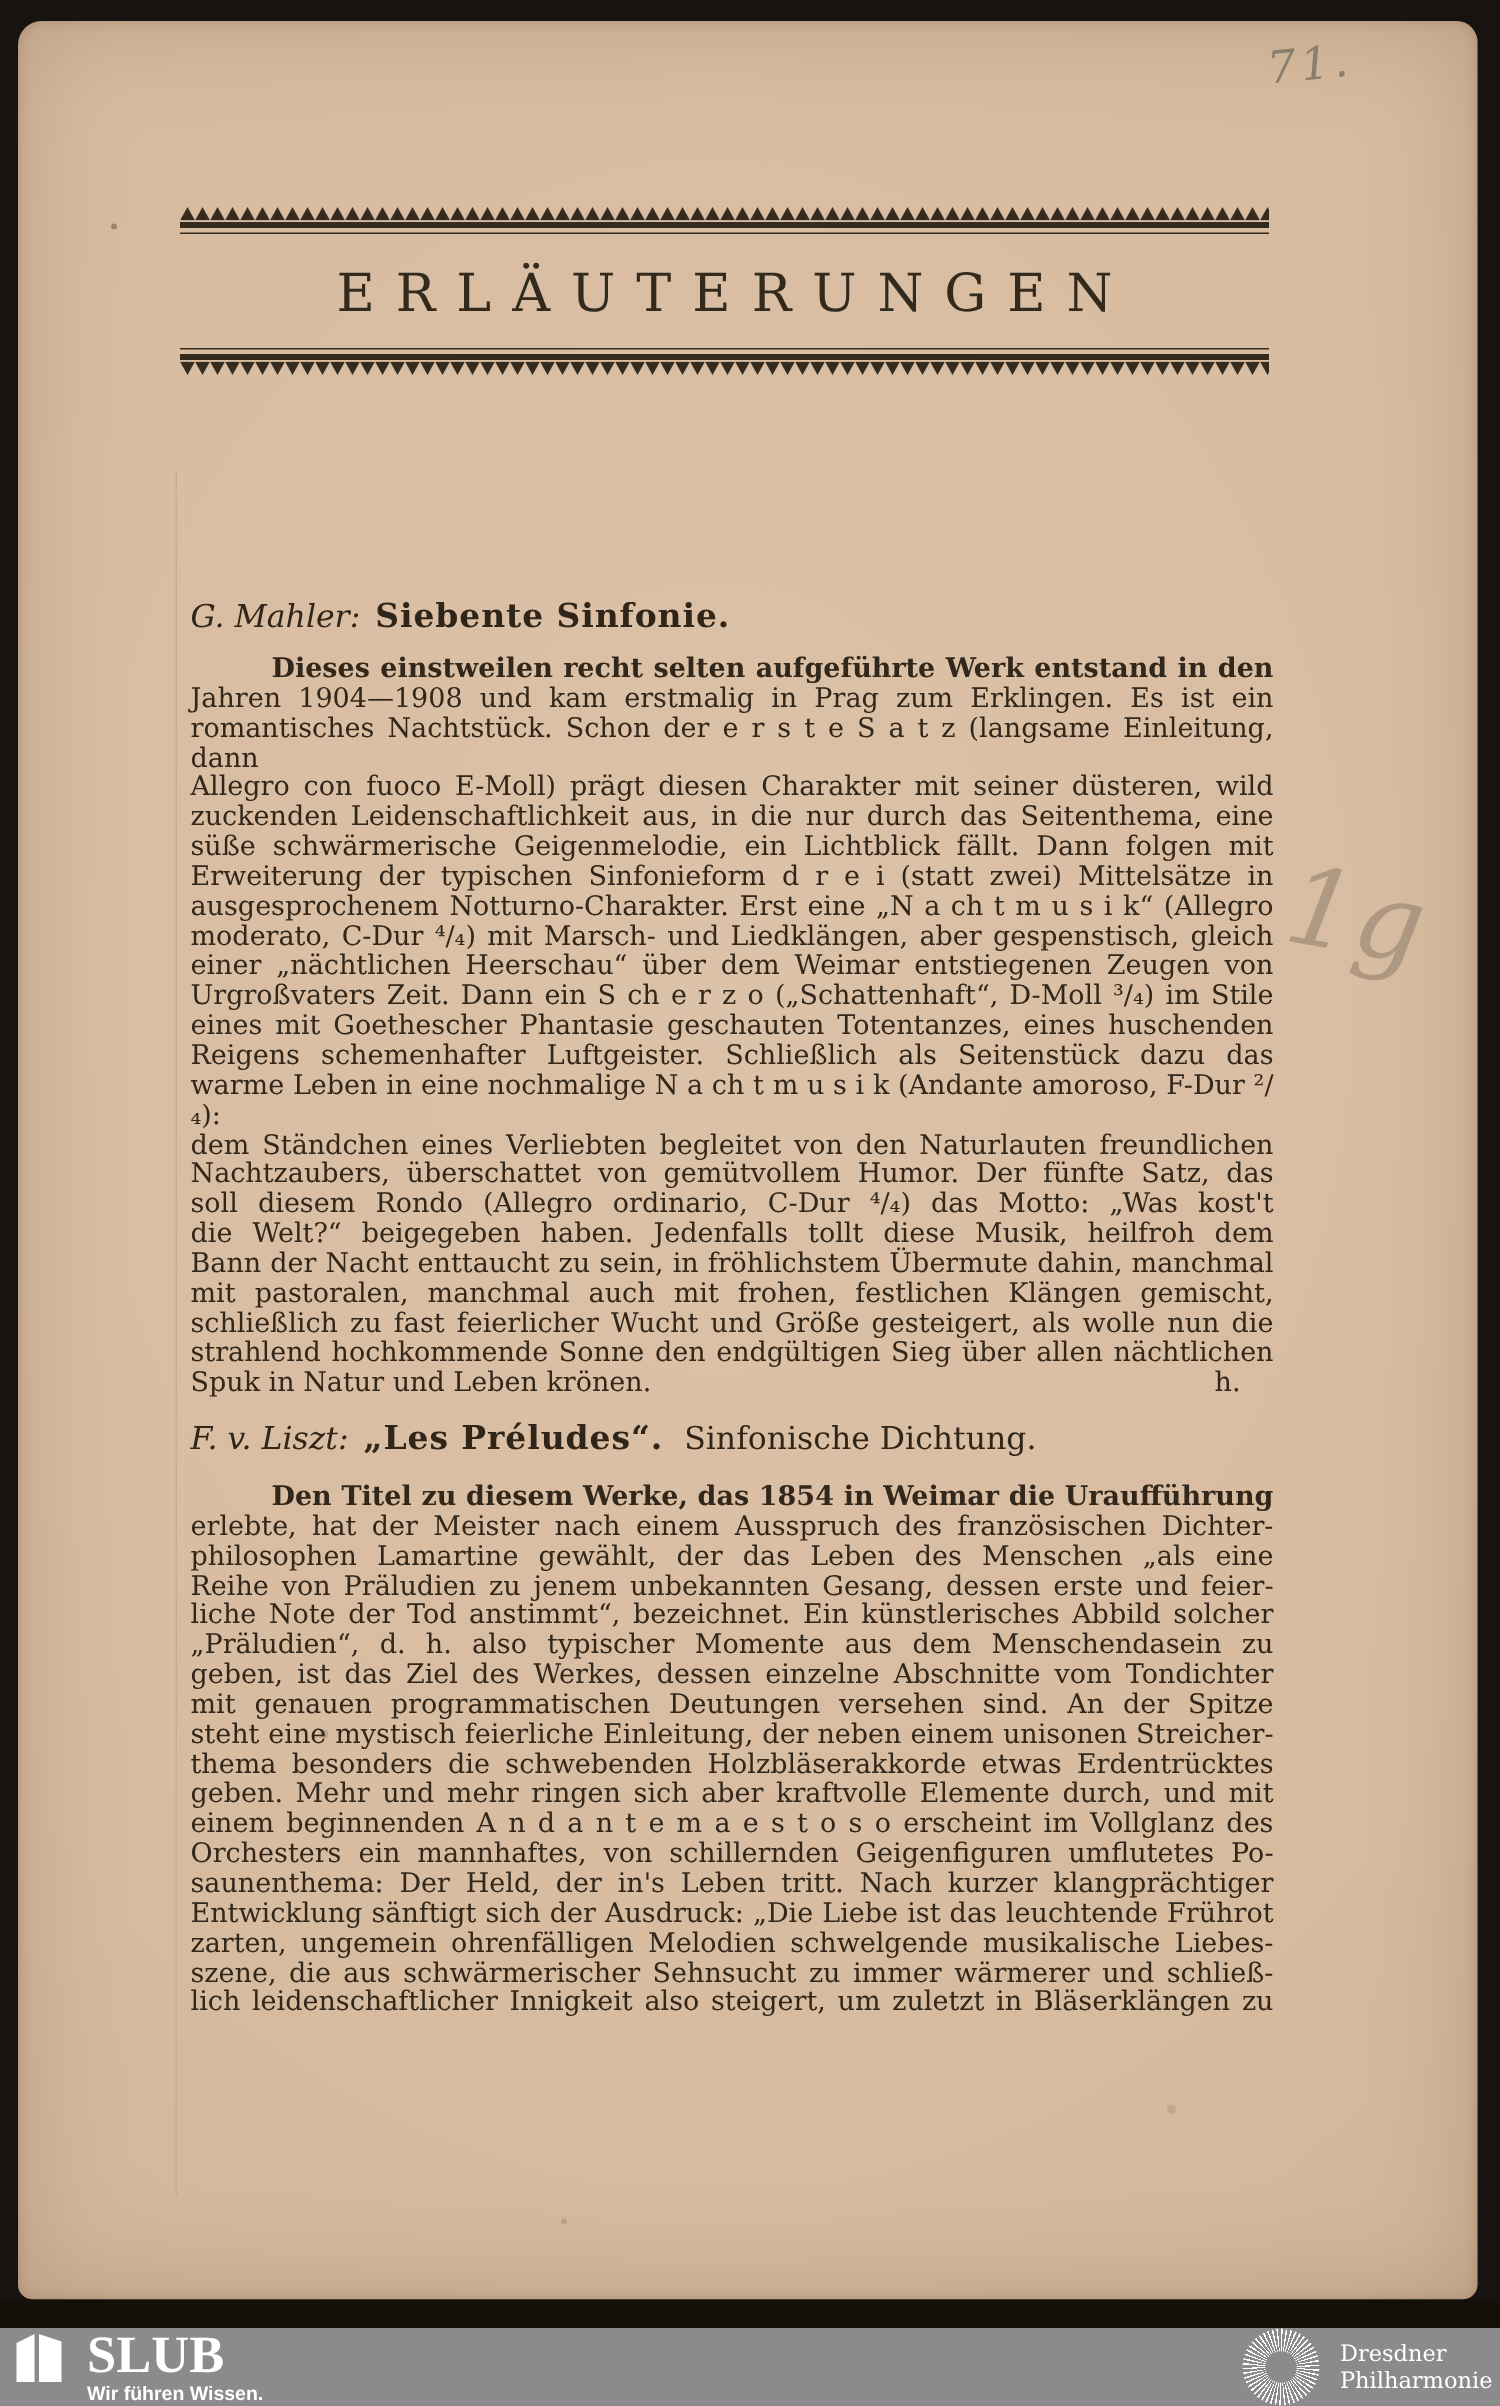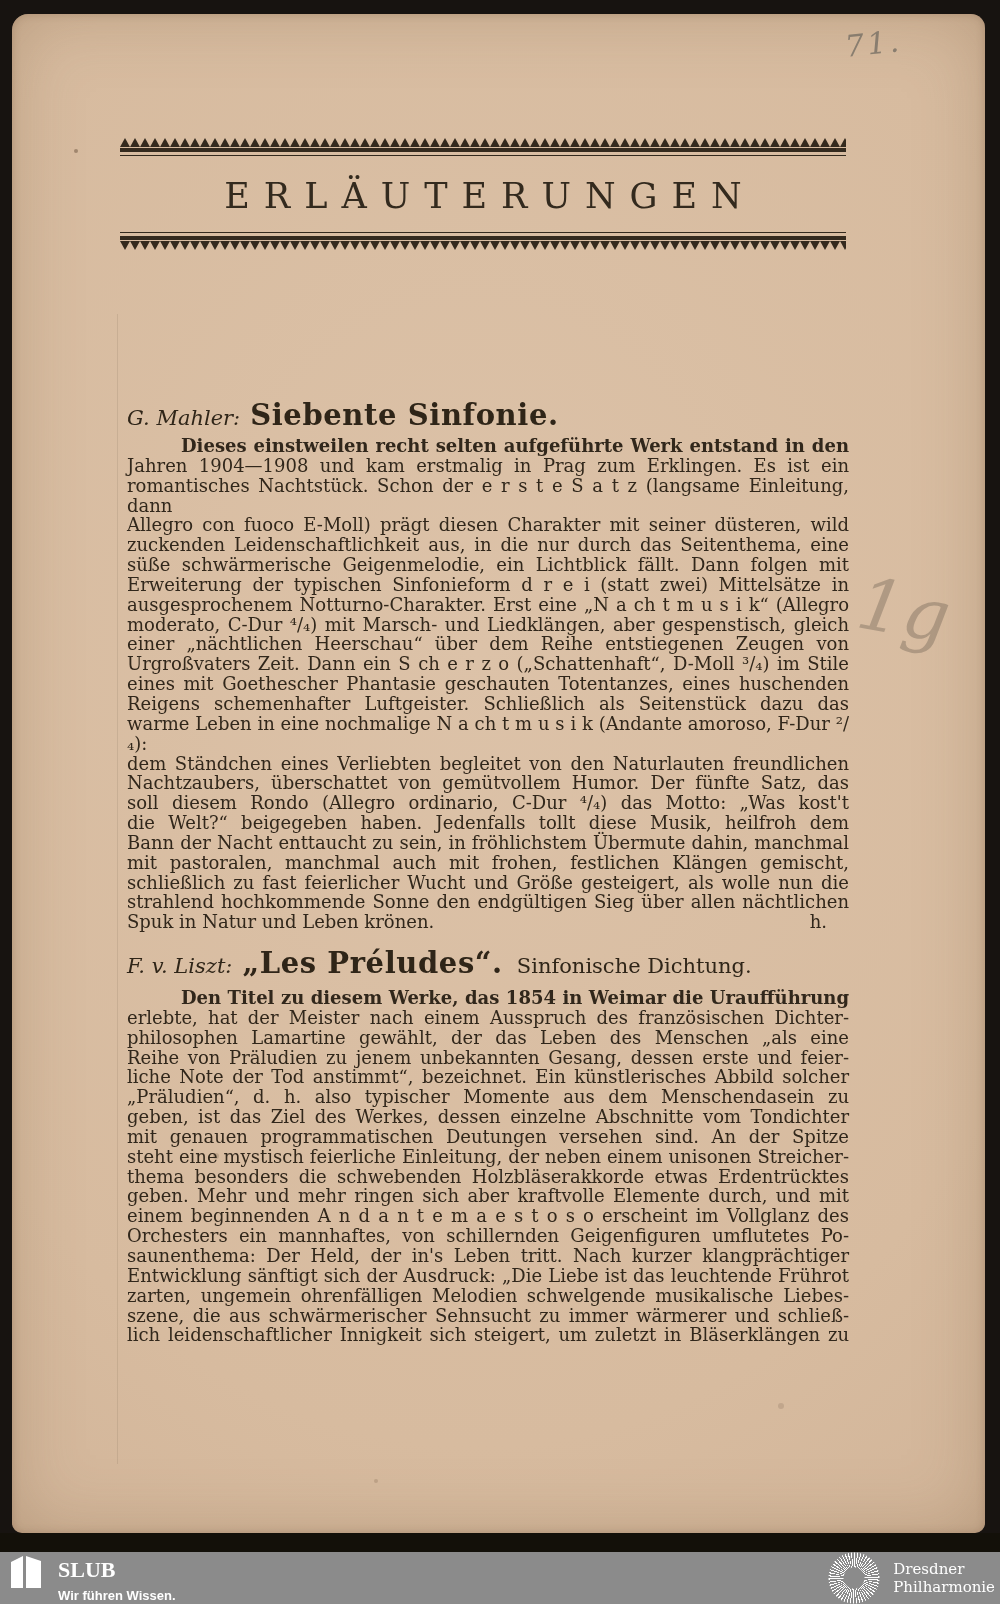--- a/index.html
+++ b/index.html
@@ -29,39 +29,39 @@
   .rule-heavy{height:4px;background:#342a1e;margin-top:1px;}
   .rule-light{height:1px;background:#342a1e;margin-top:3px;}
   .rule-light.up{margin-top:0;margin-bottom:3px;}
   .rule-heavy.up{margin:0 0 1px 0;}
   .title-text{font-size:35px;line-height:64px;text-align:center;letter-spacing:.40em;
     padding:8px 0 4px 0;text-indent:.40em;color:#332a1e;font-weight:500;}
 
   
   .sec-head{position:absolute;left:127px;width:722px;color:#2f2518;}
   .sec-head .author{font-style:italic;font-size:21px;}
-  .sec-head .work{font-weight:bold;font-size:29px;letter-spacing:.6px;margin-left:10px;}
+  .sec-head .work{font-weight:bold;font-size:22px;letter-spacing:.6px;margin-left:10px;}
   .sec-head .subtitle{font-size:21px;margin-left:14px;}
 
   
   .textblock{position:absolute;left:127px;width:722px;font-size:18px;line-height:19.85px;
     color:#31271b;}
   .bodyline{text-align:justify;text-align-last:justify;}
   .bodyline:first-child{text-indent:54px;font-weight:bold;}
   .lastline{display:flex;justify-content:space-between;padding-right:22px;}
 
   
   .shadow-strip{position:absolute;left:0;top:1533px;width:1000px;height:19px;background:#131009;}
 
   
   .footer{position:absolute;left:0;top:1552px;width:1000px;height:52px;background:#8b8b8b;
     display:flex;align-items:center;justify-content:space-between;color:#fff;}
   .slub{display:flex;align-items:flex-start;padding-left:8px;}
   .slub-text{margin-left:14px;}
-  .slub-word{font-family:"Liberation Serif",serif;font-weight:bold;font-size:22px;line-height:30px;margin-top:2px;}
+  .slub-word{font-family:"Liberation Serif",serif;font-weight:bold;font-size:35px;line-height:30px;margin-top:2px;}
   .slub-tag{font-family:"Liberation Sans",sans-serif;font-weight:bold;font-size:13px;margin-top:3px;}
   .dp{display:flex;align-items:center;padding-right:5px;}
   .sunburst{width:54px;height:54px;border-radius:50%;
     background:repeating-conic-gradient(#fff 0deg 2.6deg, rgba(255,255,255,0) 2.6deg 7.2deg);
     -webkit-mask:radial-gradient(circle closest-side, transparent 0 10px, #000 11px 25px, transparent 26px);
     mask:radial-gradient(circle closest-side, transparent 0 10px, #000 11px 25px, transparent 26px);}
   .dp-text{margin-left:12px;font-family:"DejaVu Serif",serif;font-size:15px;line-height:18px;}
 </style>
 </head>
 <body>
@@ -108,21 +108,21 @@
     <div>
         <div class="bodyline">Dieses einstweilen recht selten aufgeführte Werk entstand in den</div>
         <div class="bodyline">Jahren 1904—1908 und kam erstmalig in Prag zum Erklingen. Es ist ein</div>
         <div class="bodyline">romantisches Nachtstück. Schon der e r s t e S a t z (langsame Einleitung, dann</div>
         <div class="bodyline">Allegro con fuoco E-Moll) prägt diesen Charakter mit seiner düsteren, wild</div>
         <div class="bodyline">zuckenden Leidenschaftlichkeit aus, in die nur durch das Seitenthema, eine</div>
         <div class="bodyline">süße schwärmerische Geigenmelodie, ein Lichtblick fällt. Dann folgen mit</div>
         <div class="bodyline">Erweiterung der typischen Sinfonieform d r e i (statt zwei) Mittelsätze in</div>
         <div class="bodyline">ausgesprochenem Notturno-Charakter. Erst eine „N a ch t m u s i k“ (Allegro</div>
         <div class="bodyline">moderato, C-Dur ⁴/₄) mit Marsch- und Liedklängen, aber gespenstisch, gleich</div>
-        <div class="bodyline">einer „nächtlichen Heerschau“ über dem Reihe entstiegenen Zeugen von</div>
+        <div class="bodyline">einer „nächtlichen Heerschau“ über dem Weimar entstiegenen Zeugen von</div>
         <div class="bodyline">Urgroßvaters Zeit. Dann ein S ch e r z o („Schattenhaft“, D-Moll ³/₄) im Stile</div>
         <div class="bodyline">eines mit Goethescher Phantasie geschauten Totentanzes, eines huschenden</div>
         <div class="bodyline">Reigens schemenhafter Luftgeister. Schließlich als Seitenstück dazu das</div>
         <div class="bodyline">warme Leben in eine nochmalige N a ch t m u s i k (Andante amoroso, F-Dur ²/₄):</div>
         <div class="bodyline">dem Ständchen eines Verliebten begleitet von den Naturlauten freundlichen</div>
         <div class="bodyline">Nachtzaubers, überschattet von gemütvollem Humor. Der fünfte Satz, das</div>
         <div class="bodyline">soll diesem Rondo (Allegro ordinario, C-Dur ⁴/₄) das Motto: „Was kost't</div>
         <div class="bodyline">die Welt?“ beigegeben haben. Jedenfalls tollt diese Musik, heilfroh dem</div>
         <div class="bodyline">Bann der Nacht enttaucht zu sein, in fröhlichstem Übermute dahin, manchmal</div>
         <div class="bodyline">mit pastoralen, manchmal auch mit frohen, festlichen Klängen gemischt,</div>
@@ -151,21 +151,21 @@
         <div class="bodyline">mit genauen programmatischen Deutungen versehen sind. An der Spitze</div>
         <div class="bodyline">steht eine mystisch feierliche Einleitung, der neben einem unisonen Streicher-</div>
         <div class="bodyline">thema besonders die schwebenden Holzbläserakkorde etwas Erdentrücktes</div>
         <div class="bodyline">geben. Mehr und mehr ringen sich aber kraftvolle Elemente durch, und mit</div>
         <div class="bodyline">einem beginnenden A n d a n t e m a e s t o s o erscheint im Vollglanz des</div>
         <div class="bodyline">Orchesters ein mannhaftes, von schillernden Geigenfiguren umflutetes Po-</div>
         <div class="bodyline">saunenthema: Der Held, der in's Leben tritt. Nach kurzer klangprächtiger</div>
         <div class="bodyline">Entwicklung sänftigt sich der Ausdruck: „Die Liebe ist das leuchtende Frührot</div>
         <div class="bodyline">zarten, ungemein ohrenfälligen Melodien schwelgende musikalische Liebes-</div>
         <div class="bodyline">szene, die aus schwärmerischer Sehnsucht zu immer wärmerer und schließ-</div>
-        <div class="bodyline">lich leidenschaftlicher Innigkeit sich steigert, um zuletzt in Bläserklängen zu</div>
+        <div class="bodyline">lich leidenschaftlicher Innigkeit also steigert, um zuletzt in Bläserklängen zu</div>
       </div>
   </div>
 
   <div class="shadow-strip"></div>
 
   <div class="footer">
     <div class="slub">
       <svg width="36" height="38" viewBox="0 0 36 38">
         <path d="M3 9 L15 3 L15 35 L3 35 Z" fill="#ffffff"></path>
         <path d="M18 3 L33 8 L33 35 L18 35 Z" fill="#ffffff"></path>

